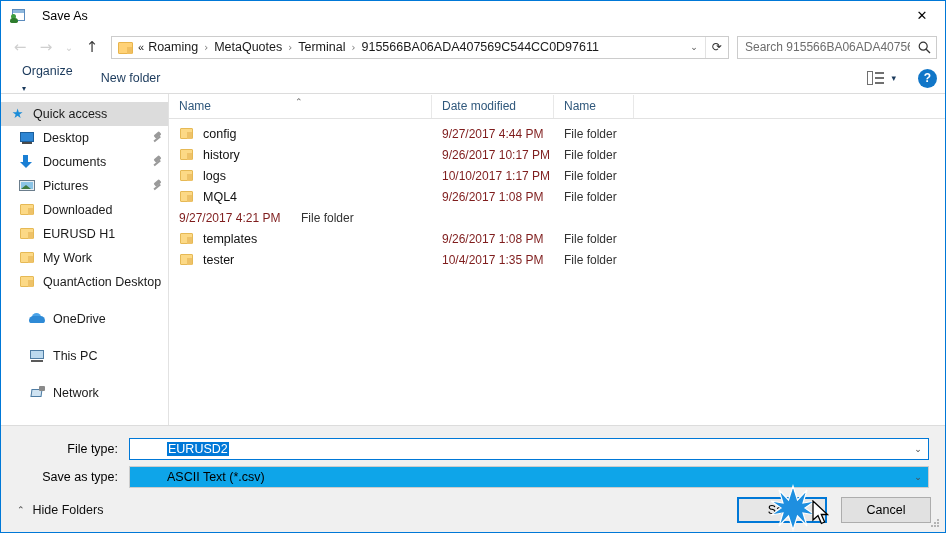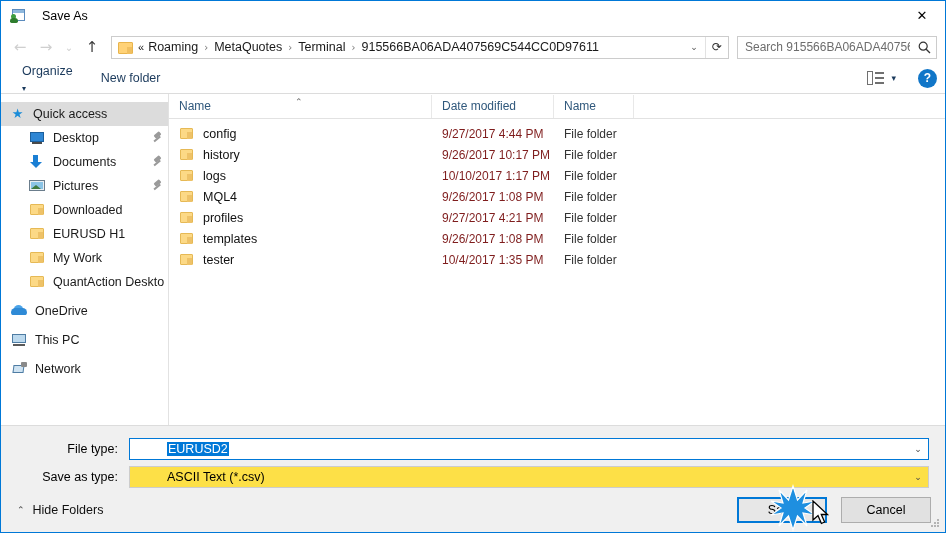--- a/index.html
+++ b/index.html
@@ -298,22 +298,22 @@
     display: flex;
     align-items: center;
     padding-left: 8px;
     padding-right: 4px;
     font-size: 12.5px;
     color: #1a1a1a;
     white-space: nowrap;
     box-sizing: border-box;
   }
   .nav-row.selected { background: #dcdcdc; }
-  .nav-row.indent { padding-left: 28px; }
-  .nav-row.root { padding-left: 10px; margin-top: 5px; }
+  .nav-row.indent { padding-left: 18px; }
+  .nav-row.root { padding-left: 28px; margin-top: 13px; }
   .nav-ico {
     width: 17px; height: 16px;
     margin-right: 7px;
     flex: none;
     position: relative;
   }
   .nav-label { flex: 1 1 auto; overflow: hidden; }
   .pin {
     width: 12px; height: 12px;
     flex: none;
@@ -564,21 +564,21 @@
     align-items: center;
     box-sizing: border-box;
     min-width: 0;
   }
   .combo-filename {
     border: 1px solid #0078d7;
     background: #ffffff;
   }
   .combo-type {
     border: 1px solid #cccccc;
-    background: #fde047;
+    background: #0ea5e9;
   }
   .combo-value {
     flex: 1 1 auto;
     padding-left: 4px;
     font-size: 12.5px;
     color: #000;
     overflow: hidden;
     white-space: nowrap;
     margin-left: 33px;
   }
@@ -891,27 +891,20 @@
                 <div class="fb"></div>
                 <div class="ft"></div>
               </div>
             <span>MQL4</span>
           </div>
           <div class="cell-date">9/26/2017 1:08 PM</div>
           <div class="cell-type">File folder</div>
           <div class="cell-size"></div>
         </div>
         <div class="file-row">
-          <div class="cell-name">
-            <div class="file-ico">
-                <div class="fb"></div>
-                <div class="ft"></div>
-              </div>
-            <span>profiles</span>
-          </div>
           <div class="cell-date">9/27/2017 4:21 PM</div>
           <div class="cell-type">File folder</div>
           <div class="cell-size"></div>
         </div>
         <div class="file-row">
           <div class="cell-name">
             <div class="file-ico">
                 <div class="fb"></div>
                 <div class="ft"></div>
               </div>

